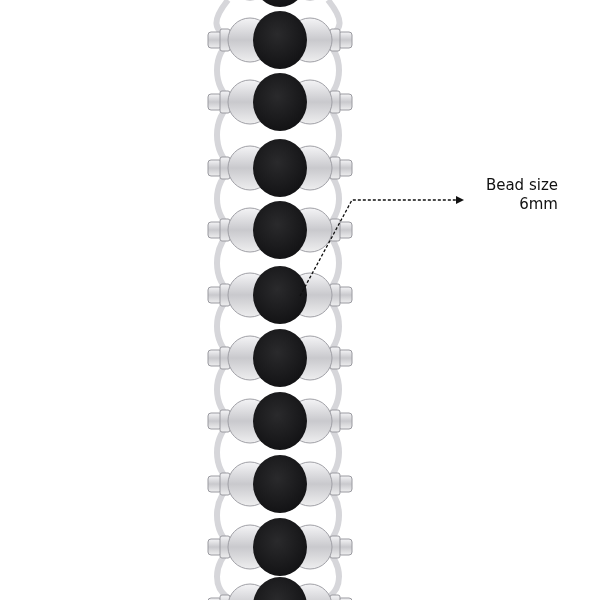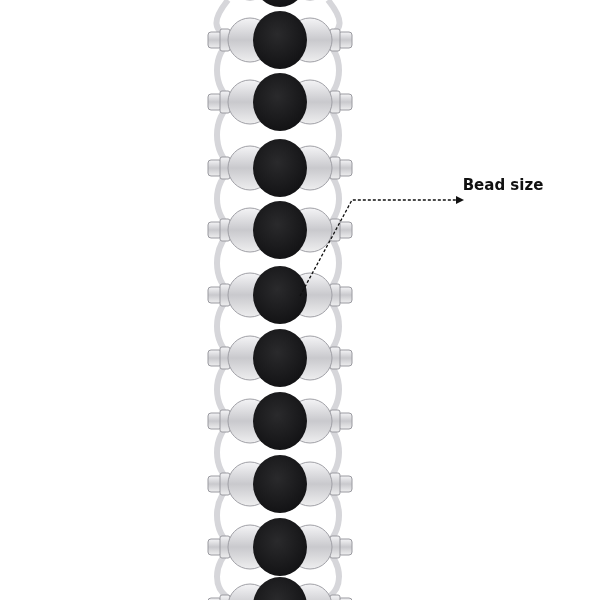--- a/index.html
+++ b/index.html
@@ -1,18 +1,18 @@
 <!DOCTYPE html>
 <html><head>
 <meta charset="utf-8">
 <style>
   html, body { margin:0; padding:0; background:#ffffff; }
   body { width:600px; height:600px; position:relative; overflow:hidden; font-family:"DejaVu Sans", sans-serif; }
   #stage { position:absolute; left:0; top:0; width:600px; height:600px; }
-  .label { position:absolute; left:448px; top:176px; width:110px; text-align:center; font-weight:bold; font-size:15px; line-height:19px; color:#111; }
+  .label { position:absolute; left:448px; top:176px; width:110px; text-align:right; font-weight:normal; font-size:15px; line-height:19px; color:#111; }
 </style>
 </head>
 <body>
 
 <svg id="stage" viewBox="0 0 600 600" xmlns="http://www.w3.org/2000/svg">
   <defs>
     <linearGradient id="metal" x1="0" y1="0" x2="0" y2="1">
       <stop offset="0" stop-color="#f4f4f6"></stop>
       <stop offset="0.5" stop-color="#c9c9cd"></stop>
       <stop offset="1" stop-color="#eeeeef"></stop>
@@ -52,13 +52,14 @@
   <use href="#unit" x="280" y="606"></use>
 
   <g>
     <path d="M300 296 L352 200 L456 200" fill="none" stroke="#111" stroke-width="1.3" stroke-dasharray="3,2"></path>
     <polygon points="456,196 464,200 456,204" fill="#111"></polygon>
   </g>
 </svg>
 
 <div class="label">
   <div>Bead size</div>
+  <div>6mm</div>
 </div>
 
 </body></html>

